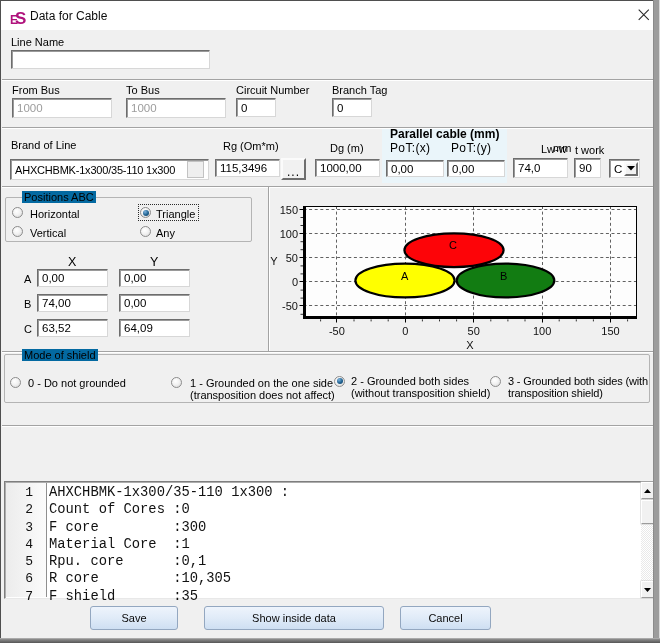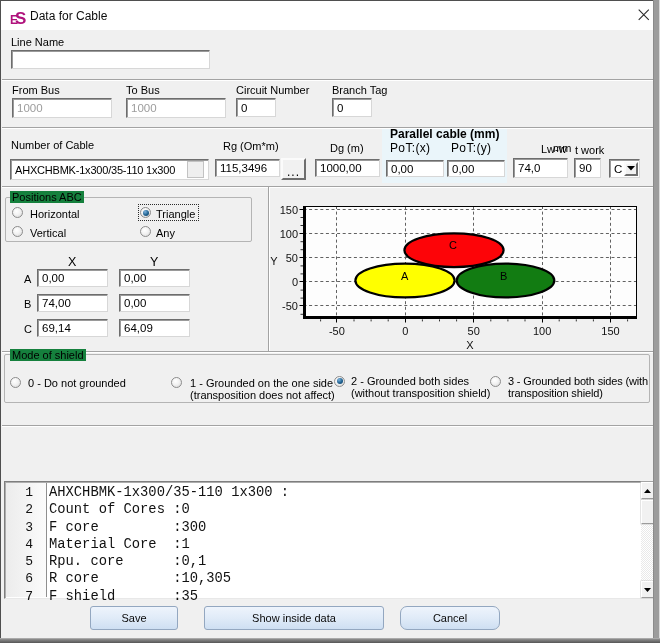--- a/index.html
+++ b/index.html
@@ -17,21 +17,21 @@
   border:1px solid #6d6d6d;
   border-right-color:#d7d7d7; border-bottom-color:#d7d7d7;
   box-shadow: inset 0 1px 0 #9a9a9a, inset 1px 0 0 #9a9a9a;
   font-size:11.5px; color:#000; white-space:nowrap;
   display:flex; align-items:center; padding-left:4px;
 }
 .inp.dis { color:#9d9d9d; }
 .sep { position:absolute; left:2px; width:651px; height:2px;
   background:linear-gradient(#a3a3a3 50%, #ffffff 50%); }
 .grp { position:absolute; border:1px solid #b4b4b4; border-radius:2px; }
-.leg { position:absolute; background:#15803d; padding:0 2px; font-size:11px; white-space:nowrap; }
+.leg { position:absolute; background:#0369a1; padding:0 2px; font-size:11px; white-space:nowrap;margin-left:12px; }
 .rad { position:absolute; width:11px; height:11px; border-radius:50%;
   border:1px solid #8c8c8c;
   background: radial-gradient(circle at 40% 35%, #ffffff 0%, #f2f2f2 45%, #d5d5d5 100%); }
 .rad.sel::after { content:""; position:absolute; left:1.5px; top:1.5px; width:6px; height:6px;
   border-radius:50%; background: radial-gradient(circle at 35% 30%, #7ab1dd 0%, #1f618f 55%, #123f61 100%); }
 .btn {
   position:absolute; border:1px solid #93a7c0; border-radius:3px;
   background:linear-gradient(#eef4fc 0%, #e0ebf8 50%, #cedff2 100%);
   display:flex; align-items:center; justify-content:center;
   font-size:11px; color:#0a0a0a;
@@ -71,21 +71,21 @@
   <div class="lbl" style="left:126px; top:84px;">To Bus</div>
   <div class="lbl" style="left:236px; top:84px;">Circuit Number</div>
   <div class="lbl" style="left:332px; top:84px;">Branch Tag</div>
   <div class="inp dis" style="left:12px; top:98px; width:100px; height:20px;">1000</div>
   <div class="inp dis" style="left:126px; top:98px; width:100px; height:20px;">1000</div>
   <div class="inp" style="left:236px; top:98px; width:40px; height:19px;">0</div>
   <div class="inp" style="left:332px; top:98px; width:40px; height:19px;">0</div>
   <div class="sep" style="top:127px;"></div>
 
   <div class="abs" style="left:382px; top:129px; width:125px; height:54px; background:#eaf5fa;"></div>
-  <div class="lbl" style="left:11px; top:139px;">Number of Cable</div>
+  <div class="lbl" style="left:11px; top:139px;">Brand of Line</div>
   <div class="lbl" style="left:223px; top:140px;">Rg (Om*m)</div>
   <div class="lbl" style="left:330px; top:142px;">Dg (m)</div>
   <div class="lbl" style="left:390px; top:127px; font-weight:bold; font-size:12px;">Parallel cable (mm)</div>
   <div class="lbl" style="left:390px; top:141px; font-size:12px; letter-spacing:0.35px;">PoT:(x)</div>
   <div class="lbl" style="left:451px; top:141px; font-size:12px; letter-spacing:0.35px;">PoT:(y)</div>
   <div class="lbl" style="left:513px; top:143px;margin-left:28px;">Lw-w</div>
   <div class="lbl" style="left:553px; top:142px;">mm</div>
   <div class="lbl" style="left:575px; top:144px;">t work</div>
 
   <div class="inp" style="left:10px; top:159px; width:199px; height:21px; font-size:11px; letter-spacing:-0.2px;">AHXCHBMK-1x300/35-110 1x300</div>
@@ -122,21 +122,21 @@
 
   <div class="lbl" style="left:68px; top:255px; font-size:12.5px;">X</div>
   <div class="lbl" style="left:150px; top:255px; font-size:12.5px;">Y</div>
   <div class="lbl" style="left:24px; top:273px;">A</div>
   <div class="inp" style="left:37px; top:269px; width:71px; height:18px;">0,00</div>
   <div class="inp" style="left:119px; top:269px; width:71px; height:18px;">0,00</div>
   <div class="lbl" style="left:24px; top:298px;">B</div>
   <div class="inp" style="left:37px; top:294px; width:71px; height:18px;">74,00</div>
   <div class="inp" style="left:119px; top:294px; width:71px; height:18px;">0,00</div>
   <div class="lbl" style="left:24px; top:323px;">C</div>
-  <div class="inp" style="left:37px; top:319px; width:71px; height:18px;">69,14</div>
+  <div class="inp" style="left:37px; top:319px; width:71px; height:18px;">63,52</div>
   <div class="inp" style="left:119px; top:319px; width:71px; height:18px;">64,09</div>
 
   <div class="abs" style="left:268px; top:187px; width:2px; height:164px; background:linear-gradient(90deg,#a3a3a3 50%, #fff 50%);"></div>
 
   <svg class="abs" style="left:0; top:0;" width="660" height="643" viewBox="0 0 660 643">
     <rect x="303.5" y="206" width="333.5" height="111.5" fill="#fdfdfd"></rect>
     <g stroke="#616161" stroke-width="1" stroke-dasharray="3,2.6">
       <path d="M303.5,209.5 H637 M303.5,233.5 H637 M303.5,257.5 H637 M303.5,281.5 H637 M303.5,305.5 H637"></path>
       <path d="M336.5,206 V317 M405.5,206 V317 M473.5,206 V317 M542.5,206 V317 M610.5,206 V317"></path>
     </g>
@@ -218,21 +218,21 @@
   </div>
   <div class="sbb" style="left:641px; top:500px; width:13.5px; height:24px;"></div>
   <div class="sbb" style="left:641px; top:581px; width:13.5px; height:17px;">
     <svg width="7" height="4" viewBox="0 0 7 4">
         <path d="M0,0 L7,0 L3.5,4 Z" fill="#000"></path>
       </svg>
   </div>
 
   <div class="btn" style="left:90px; top:606px; width:88px; height:24px;">Save</div>
   <div class="btn" style="left:204px; top:606px; width:180px; height:24px;">Show inside data</div>
-  <div class="btn" style="left:400px; top:606px; width:100px; height:24px;border-radius:7px;">Cancel</div>
+  <div class="btn" style="left:400px; top:606px; width:91px; height:24px;">Cancel</div>
 
   <div class="abs" style="left:0; top:0; width:660px; height:1px; background:#4f4f4f;"></div>
   <div class="abs" style="left:0; top:0; width:1px; height:643px; background:#4f4f4f;"></div>
   <div class="abs" style="left:653px; top:0; width:1px; height:643px; background:#8b8b8b;"></div>
   <div class="abs" style="left:654px; top:0; width:5px; height:643px; background:#9c9c9c;"></div>
   <div class="abs" style="left:659px; top:0; width:1px; height:643px; background:#d9d9d9;"></div>
   <div class="abs" style="left:0; top:638px; width:660px; height:1px; background:#aaaaaa;"></div>
   <div class="abs" style="left:0; top:639px; width:660px; height:4px; background:linear-gradient(#8f8f8f,#555555);"></div>
 </div>
 

